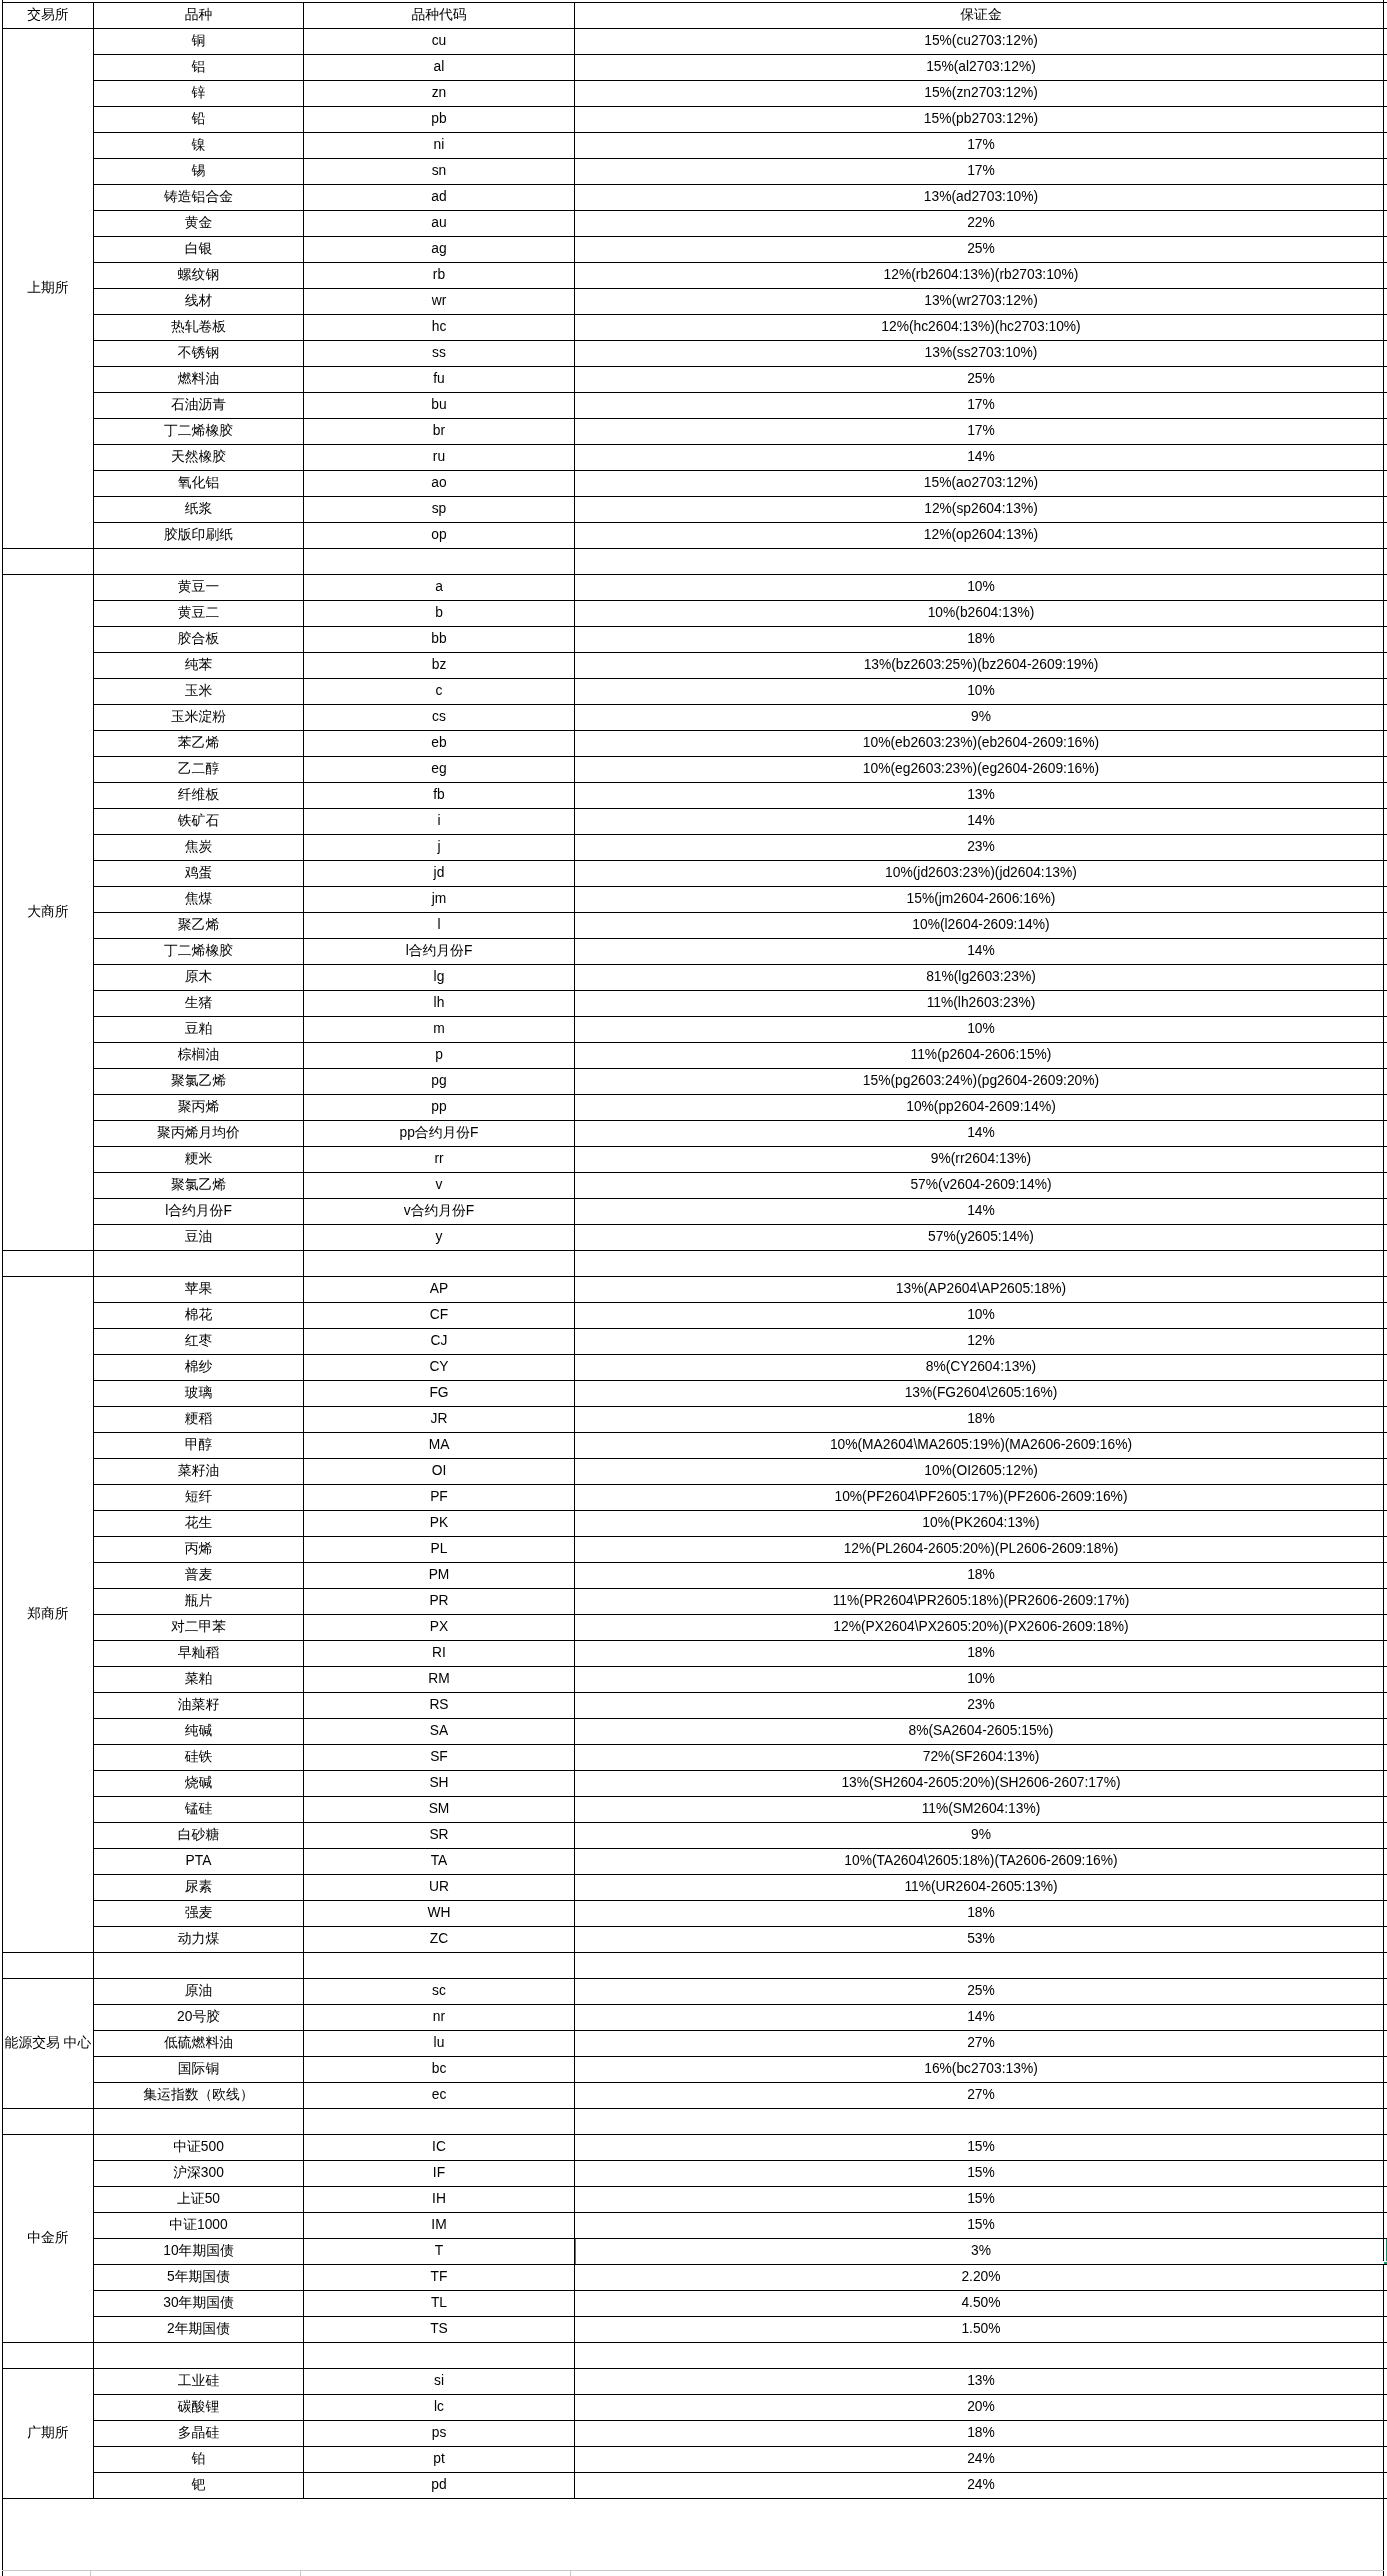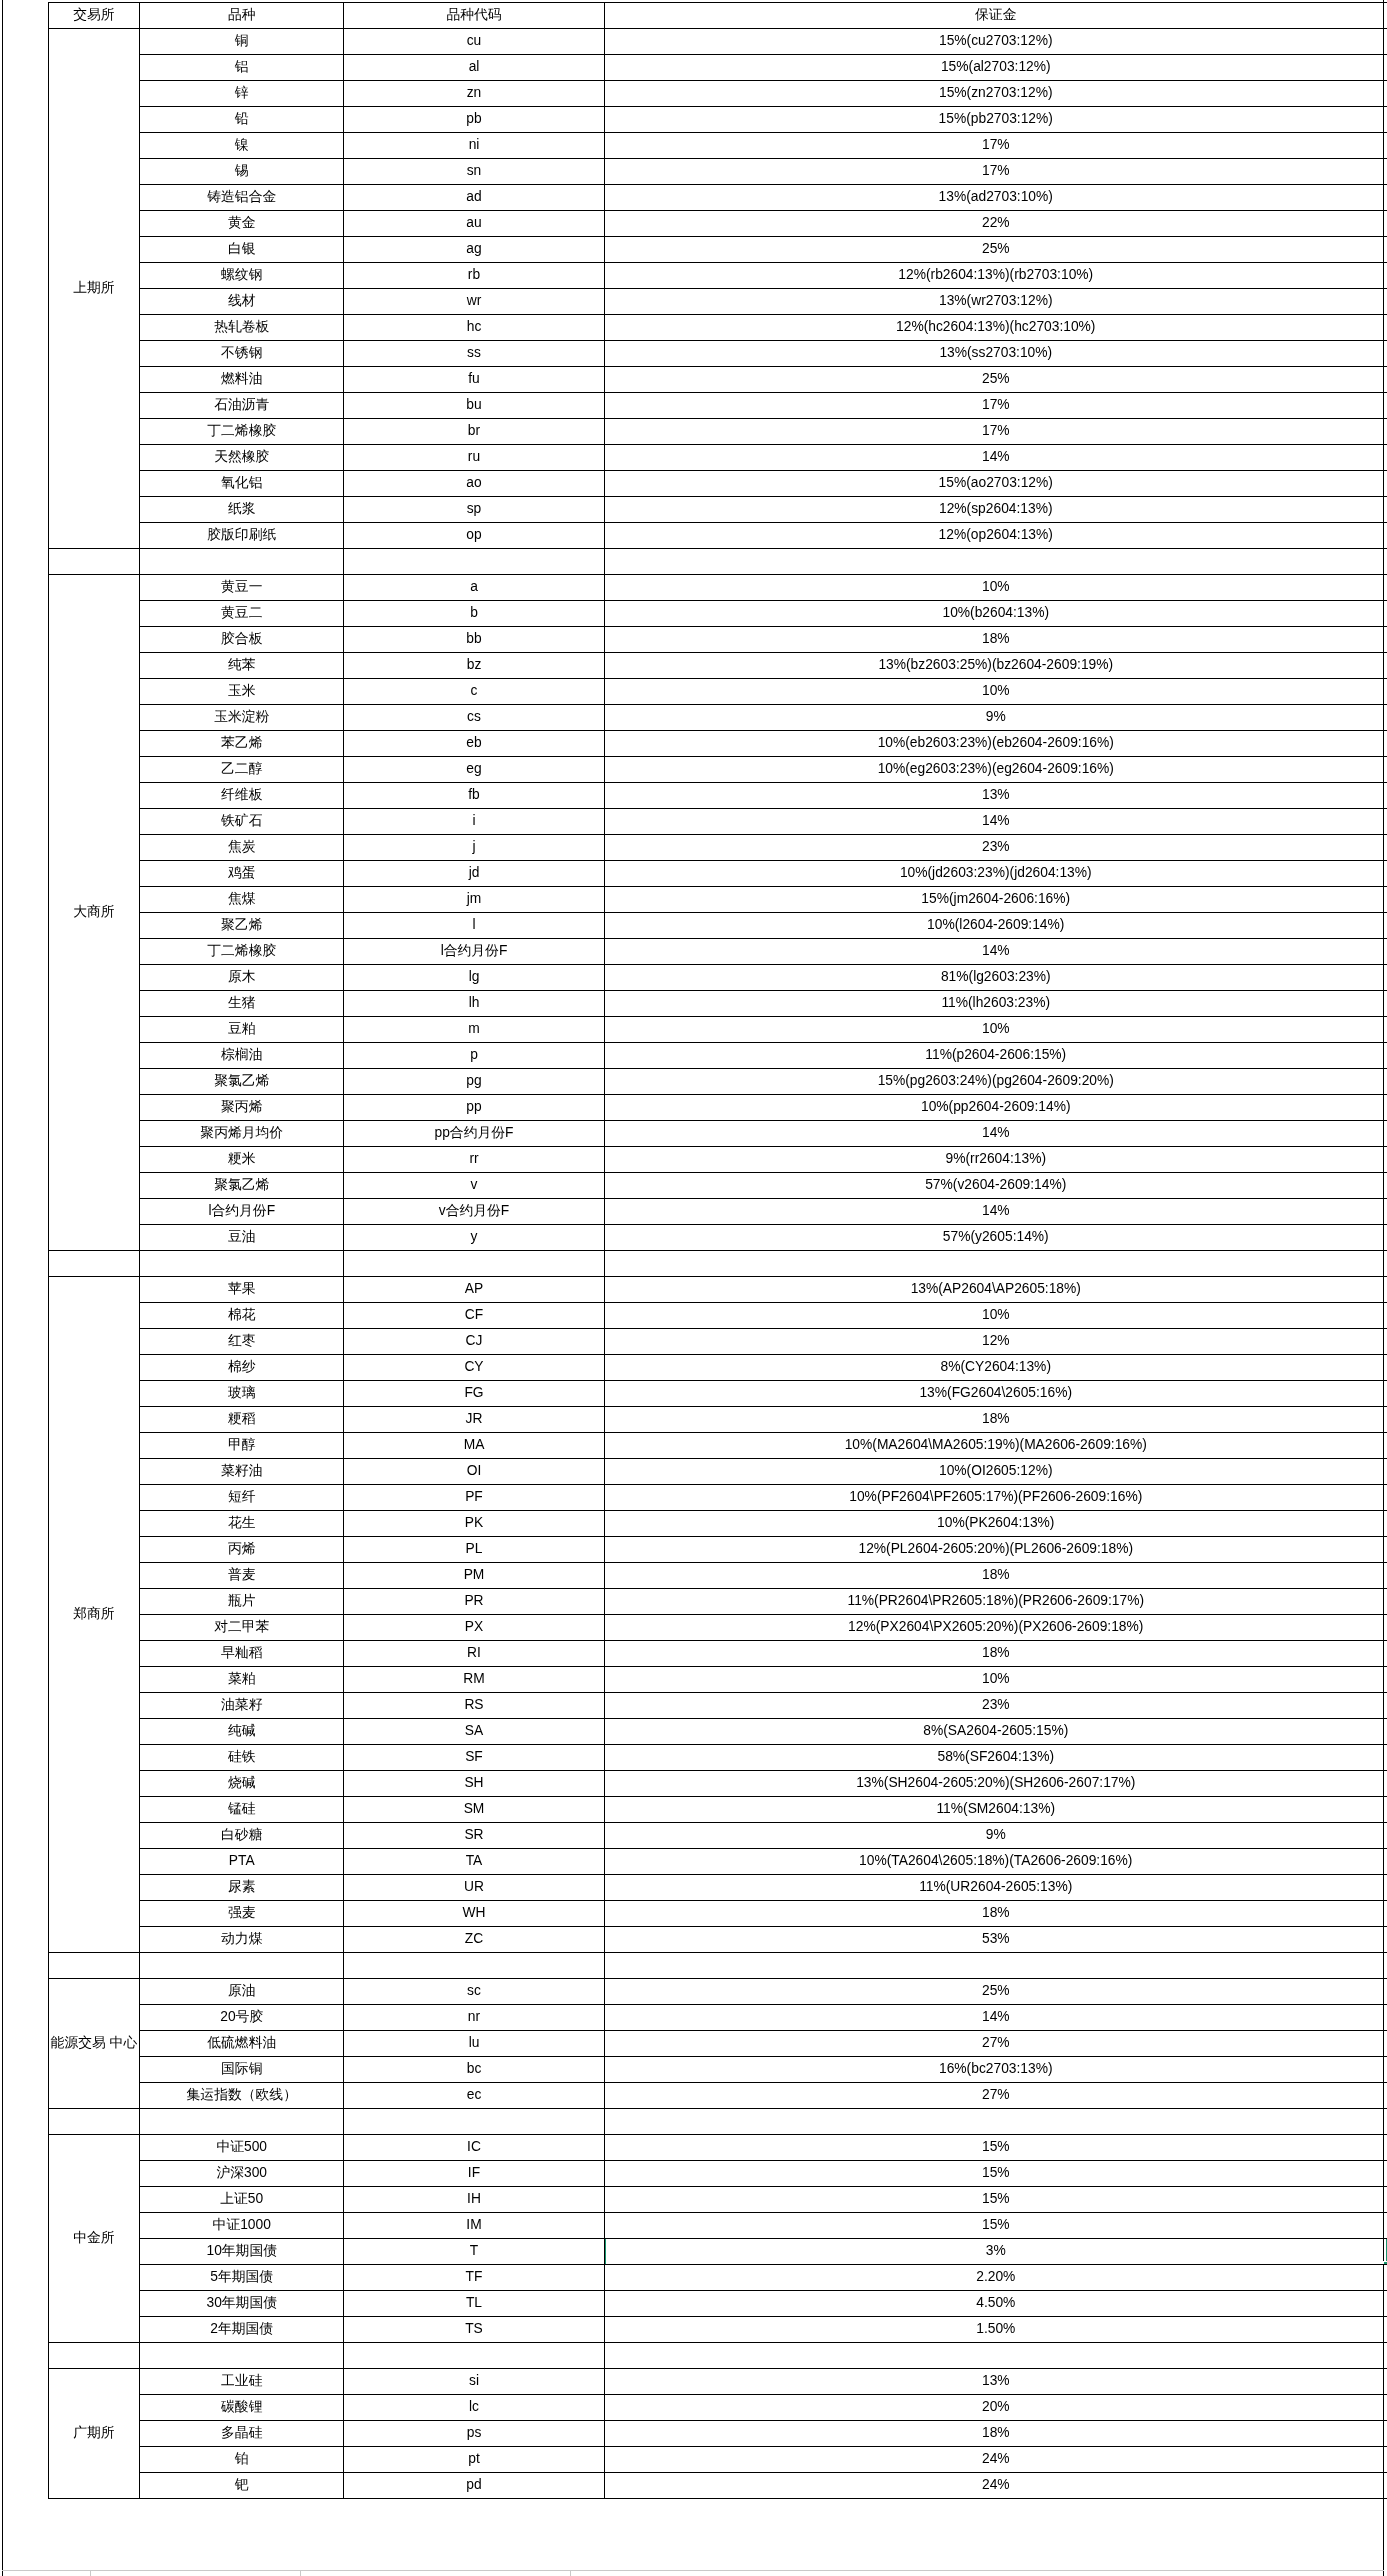--- a/index.html
+++ b/index.html
@@ -12,21 +12,20 @@
     overflow:hidden;
   }
   
   .edge-v{position:absolute;top:0;width:0.9px;height:2576px;background:#000;}
   .edge-l{left:1.8px;}
   .edge-r{left:1383px;}
   table.grid{
     position:absolute;left:1.8px;top:1.8px;
     border-collapse:collapse;table-layout:fixed;
     border:1.8px solid #000;
-    margin-left:46px;
   }
   table.grid td{
     border:0.9px solid #000;
     height:26px;box-sizing:border-box;
     padding:0 1.8px;
     text-align:center;vertical-align:middle;
     font-size:13.8px;line-height:24px;
     white-space:nowrap;overflow:hidden;
   }
   tr.hdr td{font-size:13.8px;}
@@ -401,21 +400,21 @@
           <td>23%</td>
         </tr>
         <tr>
           <td>纯碱</td>
           <td>SA</td>
           <td>8%(SA2604-2605:15%)</td>
         </tr>
         <tr>
           <td>硅铁</td>
           <td>SF</td>
-          <td>58%(SF2604:13%)</td>
+          <td>72%(SF2604:13%)</td>
         </tr>
         <tr>
           <td>烧碱</td>
           <td>SH</td>
           <td>13%(SH2604-2605:20%)(SH2606-2607:17%)</td>
         </tr>
         <tr>
           <td>锰硅</td>
           <td>SM</td>
           <td>11%(SM2604:13%)</td>

